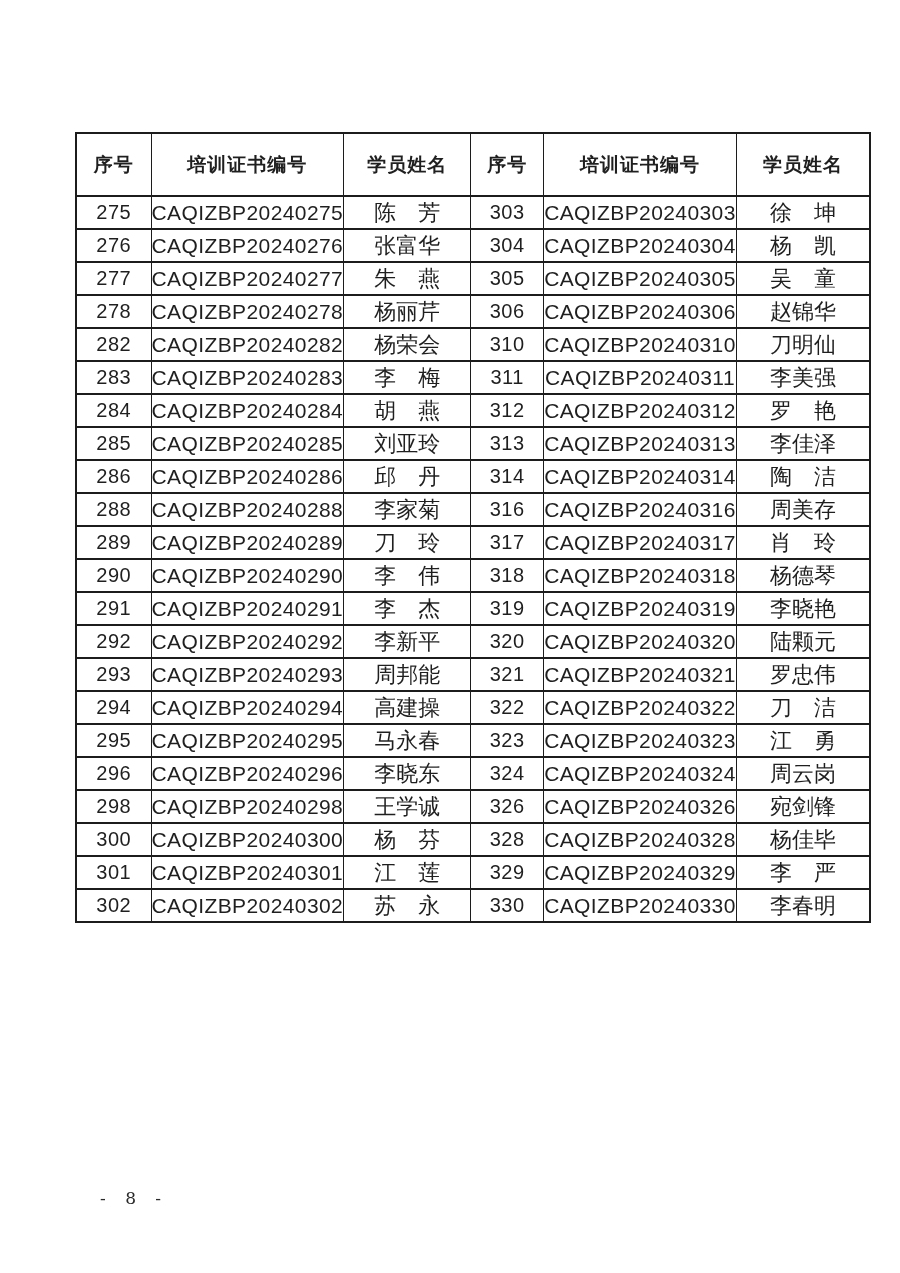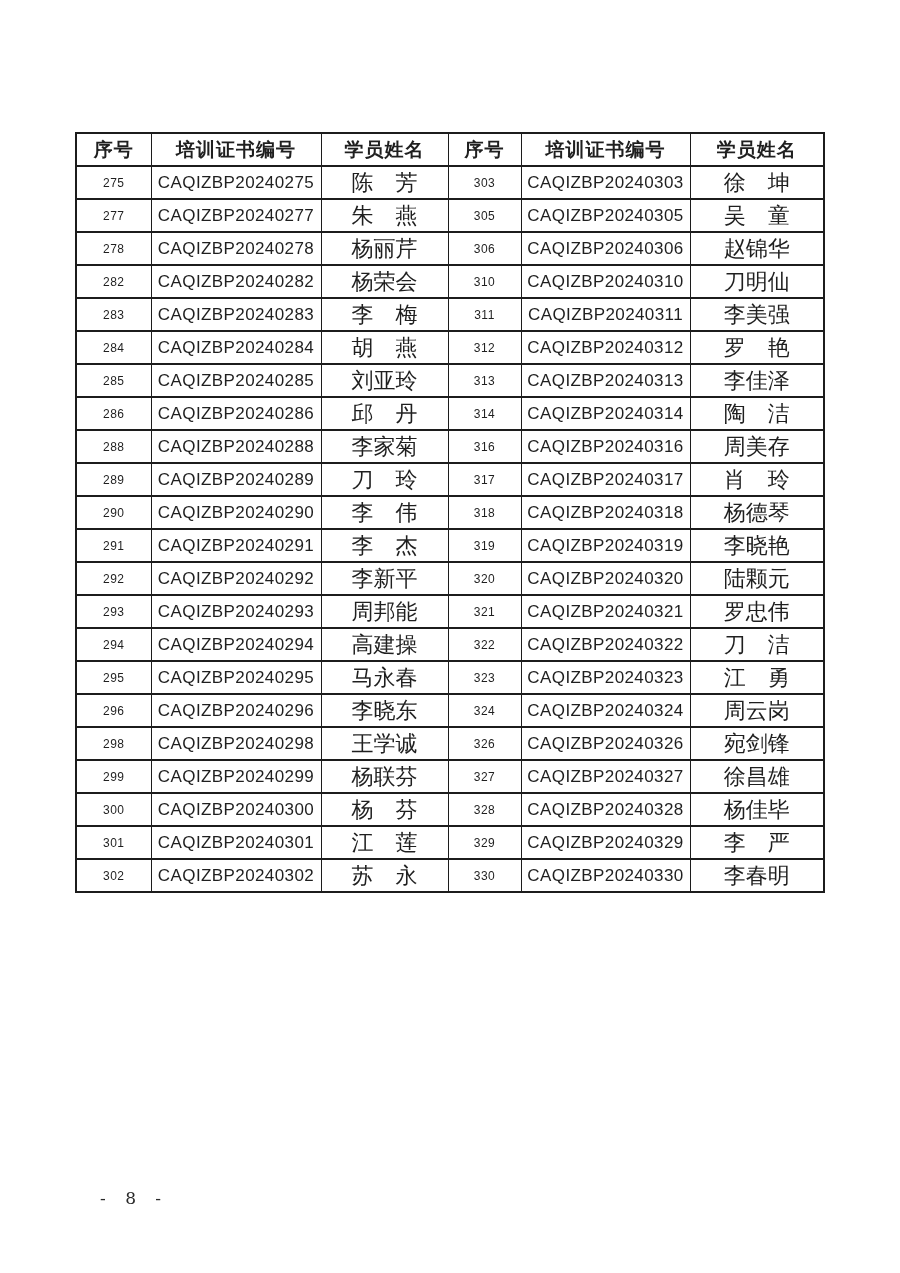--- a/index.html
+++ b/index.html
@@ -32,36 +32,36 @@
     border: 1px solid #1c1c1c;
     border-top-width: 2px;
     border-bottom-width: 2px;
     padding: 0;
     text-align: center;
     vertical-align: middle;
     overflow: hidden;
     white-space: nowrap;
   }
   table.roster th {
-    height: 33px;
+    height: 63px;
     font-size: 19px;
     font-weight: bold;
     letter-spacing: 1px;
     font-family: Liberation Mono, monospace;
   }
   table.roster td {
     height: 33px;
     font-weight: normal;
   }
   td.num {
-    font-size: 12px;
+    font-size: 20px;
     letter-spacing: 0.5px;
   }
   td.cert {
-    font-size: 17px;
+    font-size: 21px;
     letter-spacing: 0.4px;
   }
   td.cname {
     font-size: 22px;
   }
   .footer-pagenum {
     position: absolute;
     left: 100px;
     top: 1188px;
     font-size: 17px;
@@ -97,20 +97,28 @@
     <tbody>
         <tr>
           <td class="num">275</td>
           <td class="cert">CAQIZBP20240275</td>
           <td class="cname">陈　芳</td>
           <td class="num">303</td>
           <td class="cert">CAQIZBP20240303</td>
           <td class="cname">徐　坤</td>
         </tr>
         <tr>
+          <td class="num">276</td>
+          <td class="cert">CAQIZBP20240276</td>
+          <td class="cname">张富华</td>
+          <td class="num">304</td>
+          <td class="cert">CAQIZBP20240304</td>
+          <td class="cname">杨　凯</td>
+        </tr>
+        <tr>
           <td class="num">277</td>
           <td class="cert">CAQIZBP20240277</td>
           <td class="cname">朱　燕</td>
           <td class="num">305</td>
           <td class="cert">CAQIZBP20240305</td>
           <td class="cname">吴　童</td>
         </tr>
         <tr>
           <td class="num">278</td>
           <td class="cert">CAQIZBP20240278</td>
@@ -233,28 +241,20 @@
         </tr>
         <tr>
           <td class="num">298</td>
           <td class="cert">CAQIZBP20240298</td>
           <td class="cname">王学诚</td>
           <td class="num">326</td>
           <td class="cert">CAQIZBP20240326</td>
           <td class="cname">宛剑锋</td>
         </tr>
         <tr>
-          <td class="num">299</td>
-          <td class="cert">CAQIZBP20240299</td>
-          <td class="cname">杨联芬</td>
-          <td class="num">327</td>
-          <td class="cert">CAQIZBP20240327</td>
-          <td class="cname">徐昌雄</td>
-        </tr>
-        <tr>
           <td class="num">300</td>
           <td class="cert">CAQIZBP20240300</td>
           <td class="cname">杨　芬</td>
           <td class="num">328</td>
           <td class="cert">CAQIZBP20240328</td>
           <td class="cname">杨佳毕</td>
         </tr>
         <tr>
           <td class="num">301</td>
           <td class="cert">CAQIZBP20240301</td>

